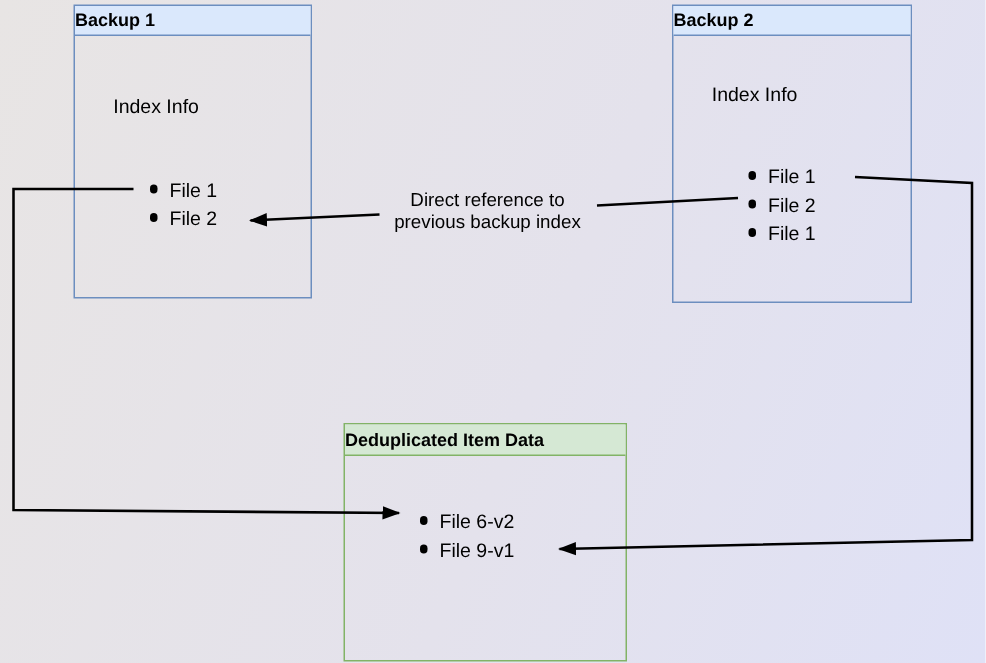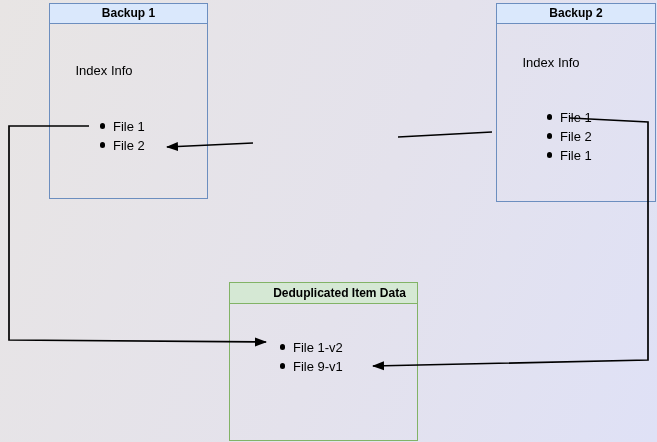--- a/index.html
+++ b/index.html
@@ -35,40 +35,39 @@
     box-sizing: border-box;
     z-index: 1;
     background: transparent;
   }
   .box.blue  { border: 1.5px solid var(--blue-stroke, #6c8ebf); }
   .box.green { border: 1.5px solid var(--green-stroke, #82b366); }
 
   .box-header {
     box-sizing: border-box;
     width: 100%;
-    text-align: center;
+    text-align: left;
     font-weight: bold;
     font-size: 12px;
   }
   .box.blue .box-header {
     height: 20px;
     line-height: 19px;
     background: var(--blue-fill, #dae8fc);
     border-bottom: 1.5px solid var(--blue-stroke, #6c8ebf);
   }
   .box.green .box-header {
     height: 21px;
     line-height: 20px;
     background: var(--green-fill, #d5e8d4);
     border-bottom: 1.5px solid var(--green-stroke, #82b366);
-    padding-left: 32px;
   }
 
   .box-backup1 { left: 49px;  top: 3px;   width: 159px; height: 196px; }
-  .box-backup2 { left: 448px; top: 3px;   width: 160px; height: 199px; margin-left: 48px; }
+  .box-backup2 { left: 448px; top: 3px;   width: 160px; height: 199px; }
   .box-dedup   { left: 229px; top: 282px; width: 189px; height: 159px; }
 
   .section-label {
     position: absolute;
     font-size: 13px;
     line-height: 16px;
     white-space: nowrap;
   }
   .label-backup1 { left: 25.5px; top: 58.5px; }
   .label-backup2 { left: 25.5px; top: 50.5px; }
@@ -160,23 +159,25 @@
         <span>File 1</span>
       </li>
     </ul>
   </div>
 
   <div class="box green box-dedup">
     <div class="box-header">Deduplicated Item Data</div>
     <ul class="file-list list-dedup">
       <li>
         <span class="dot"></span>
-        <span>File 1-v2</span>
+        <span>File 6-v2</span>
       </li>
       <li>
         <span class="dot"></span>
         <span>File 9-v1</span>
       </li>
     </ul>
   </div>
 
+  <div class="annotation">Direct reference to
+previous backup index</div>
 
 </div>
 
 </body></html>

